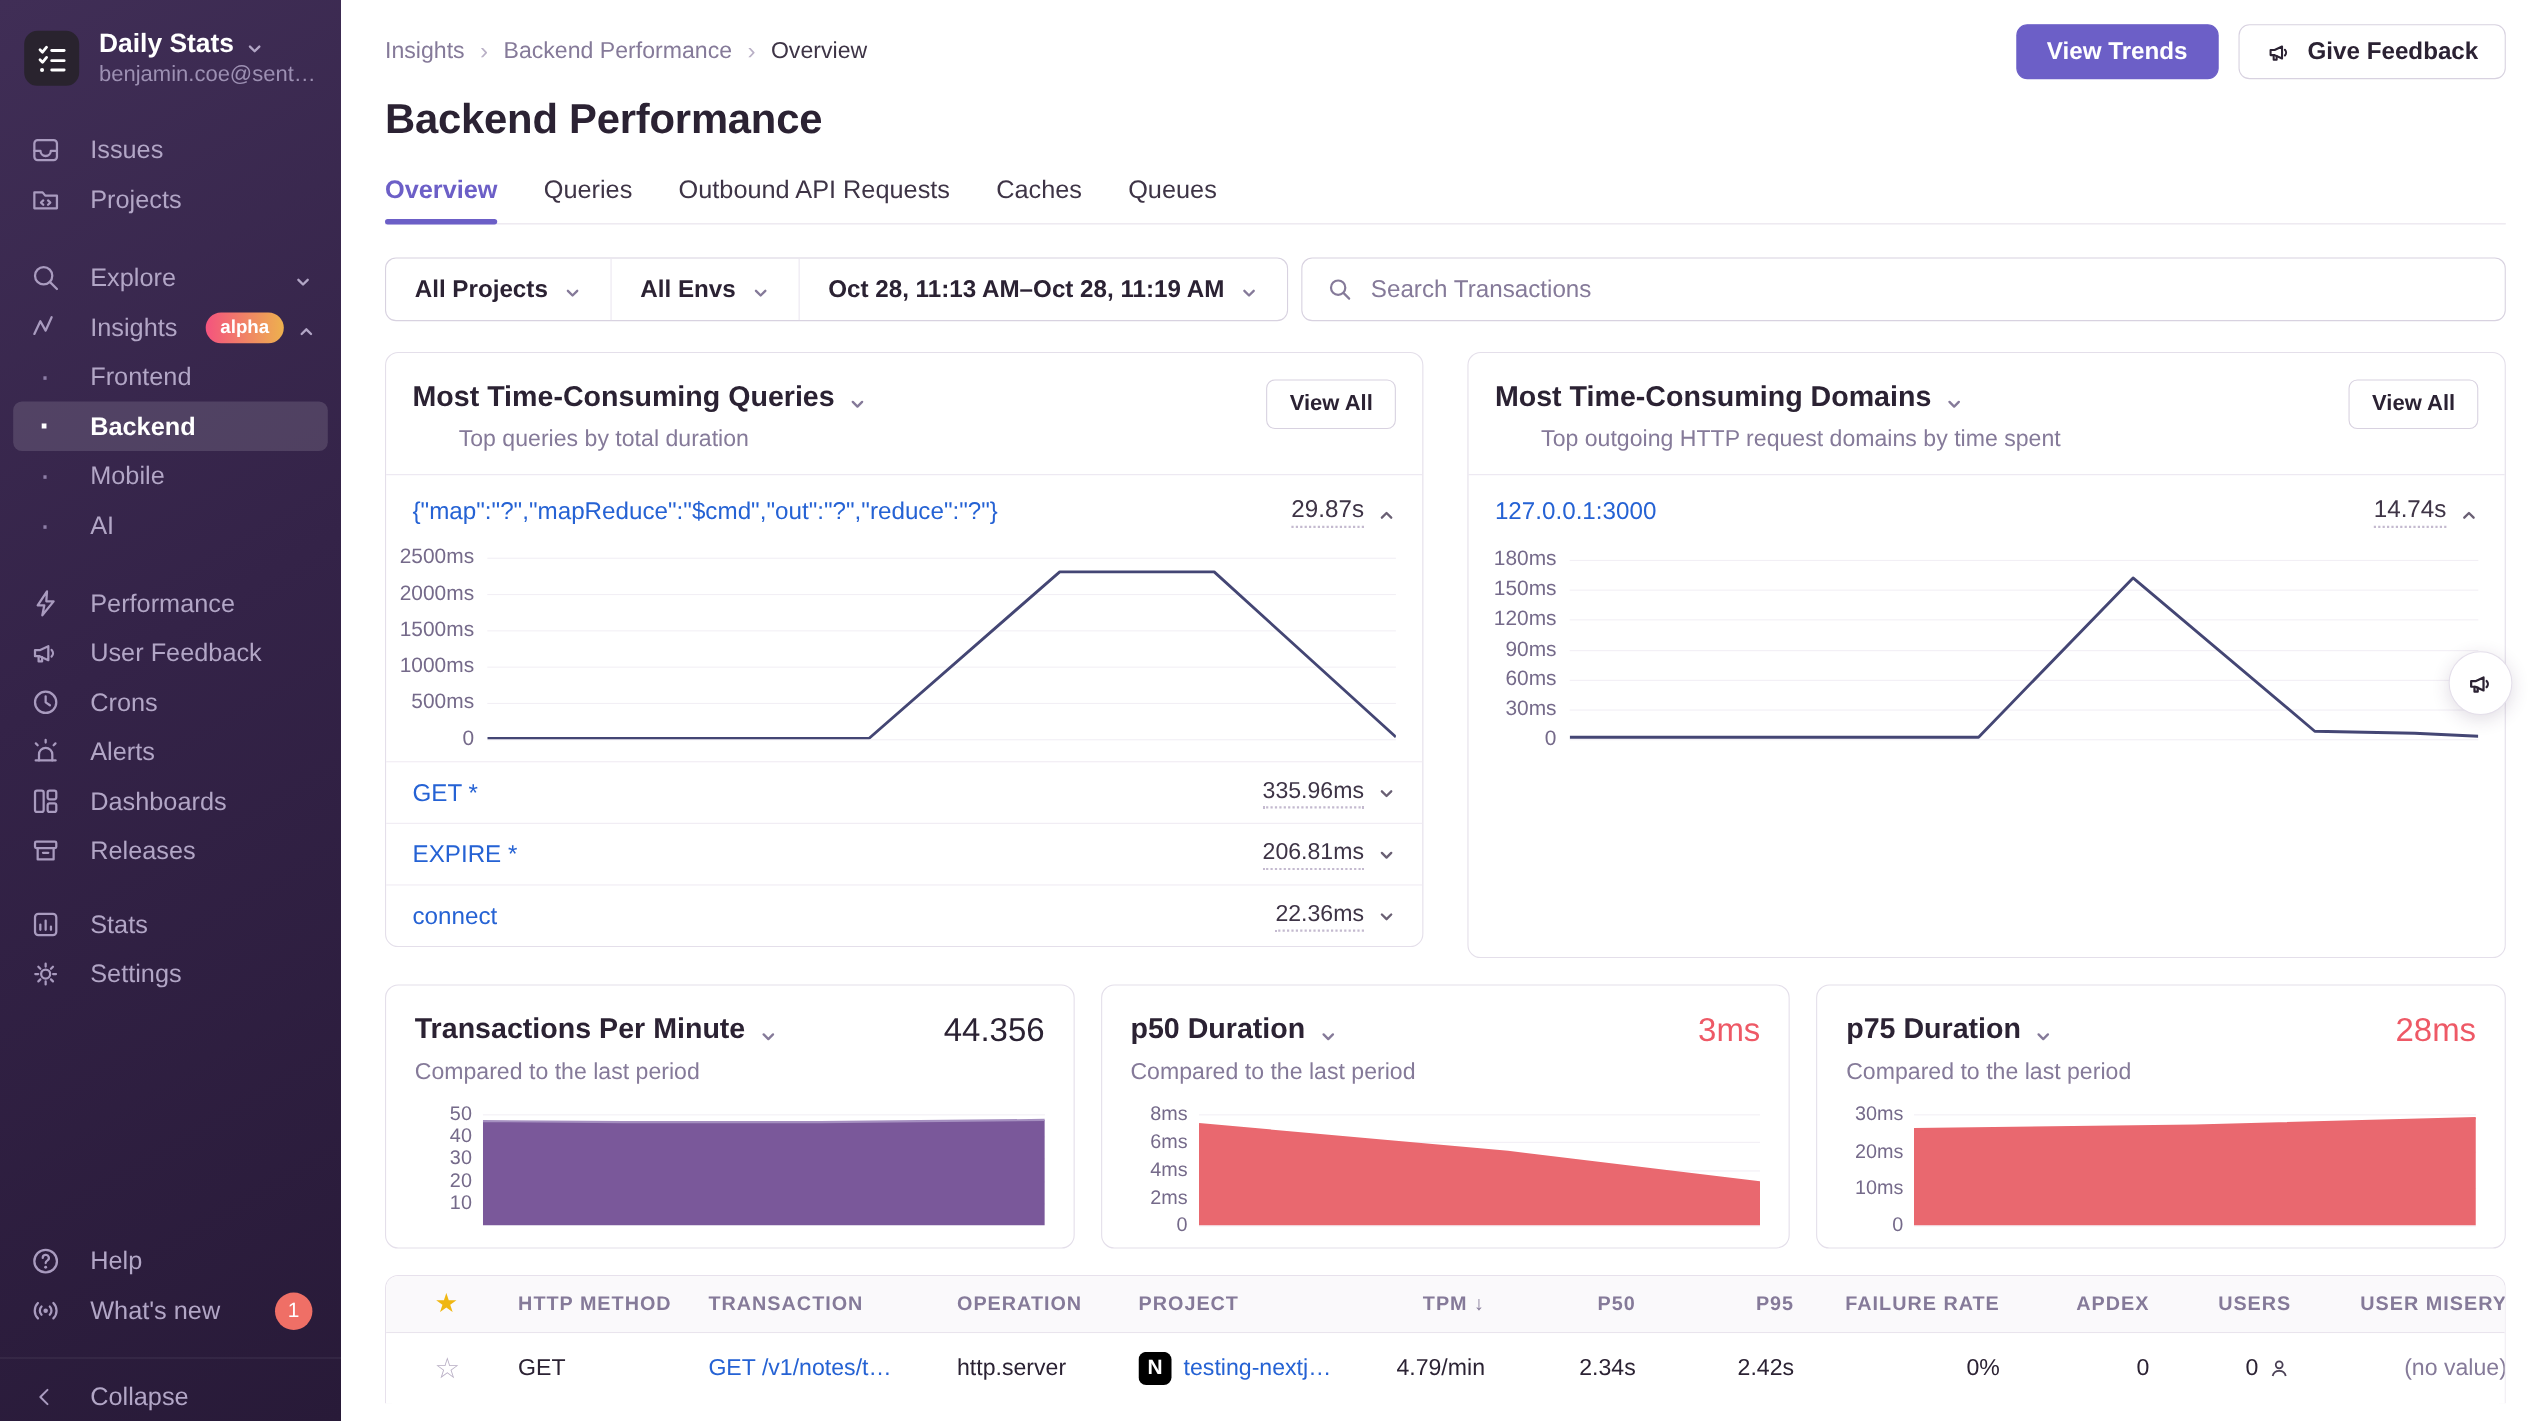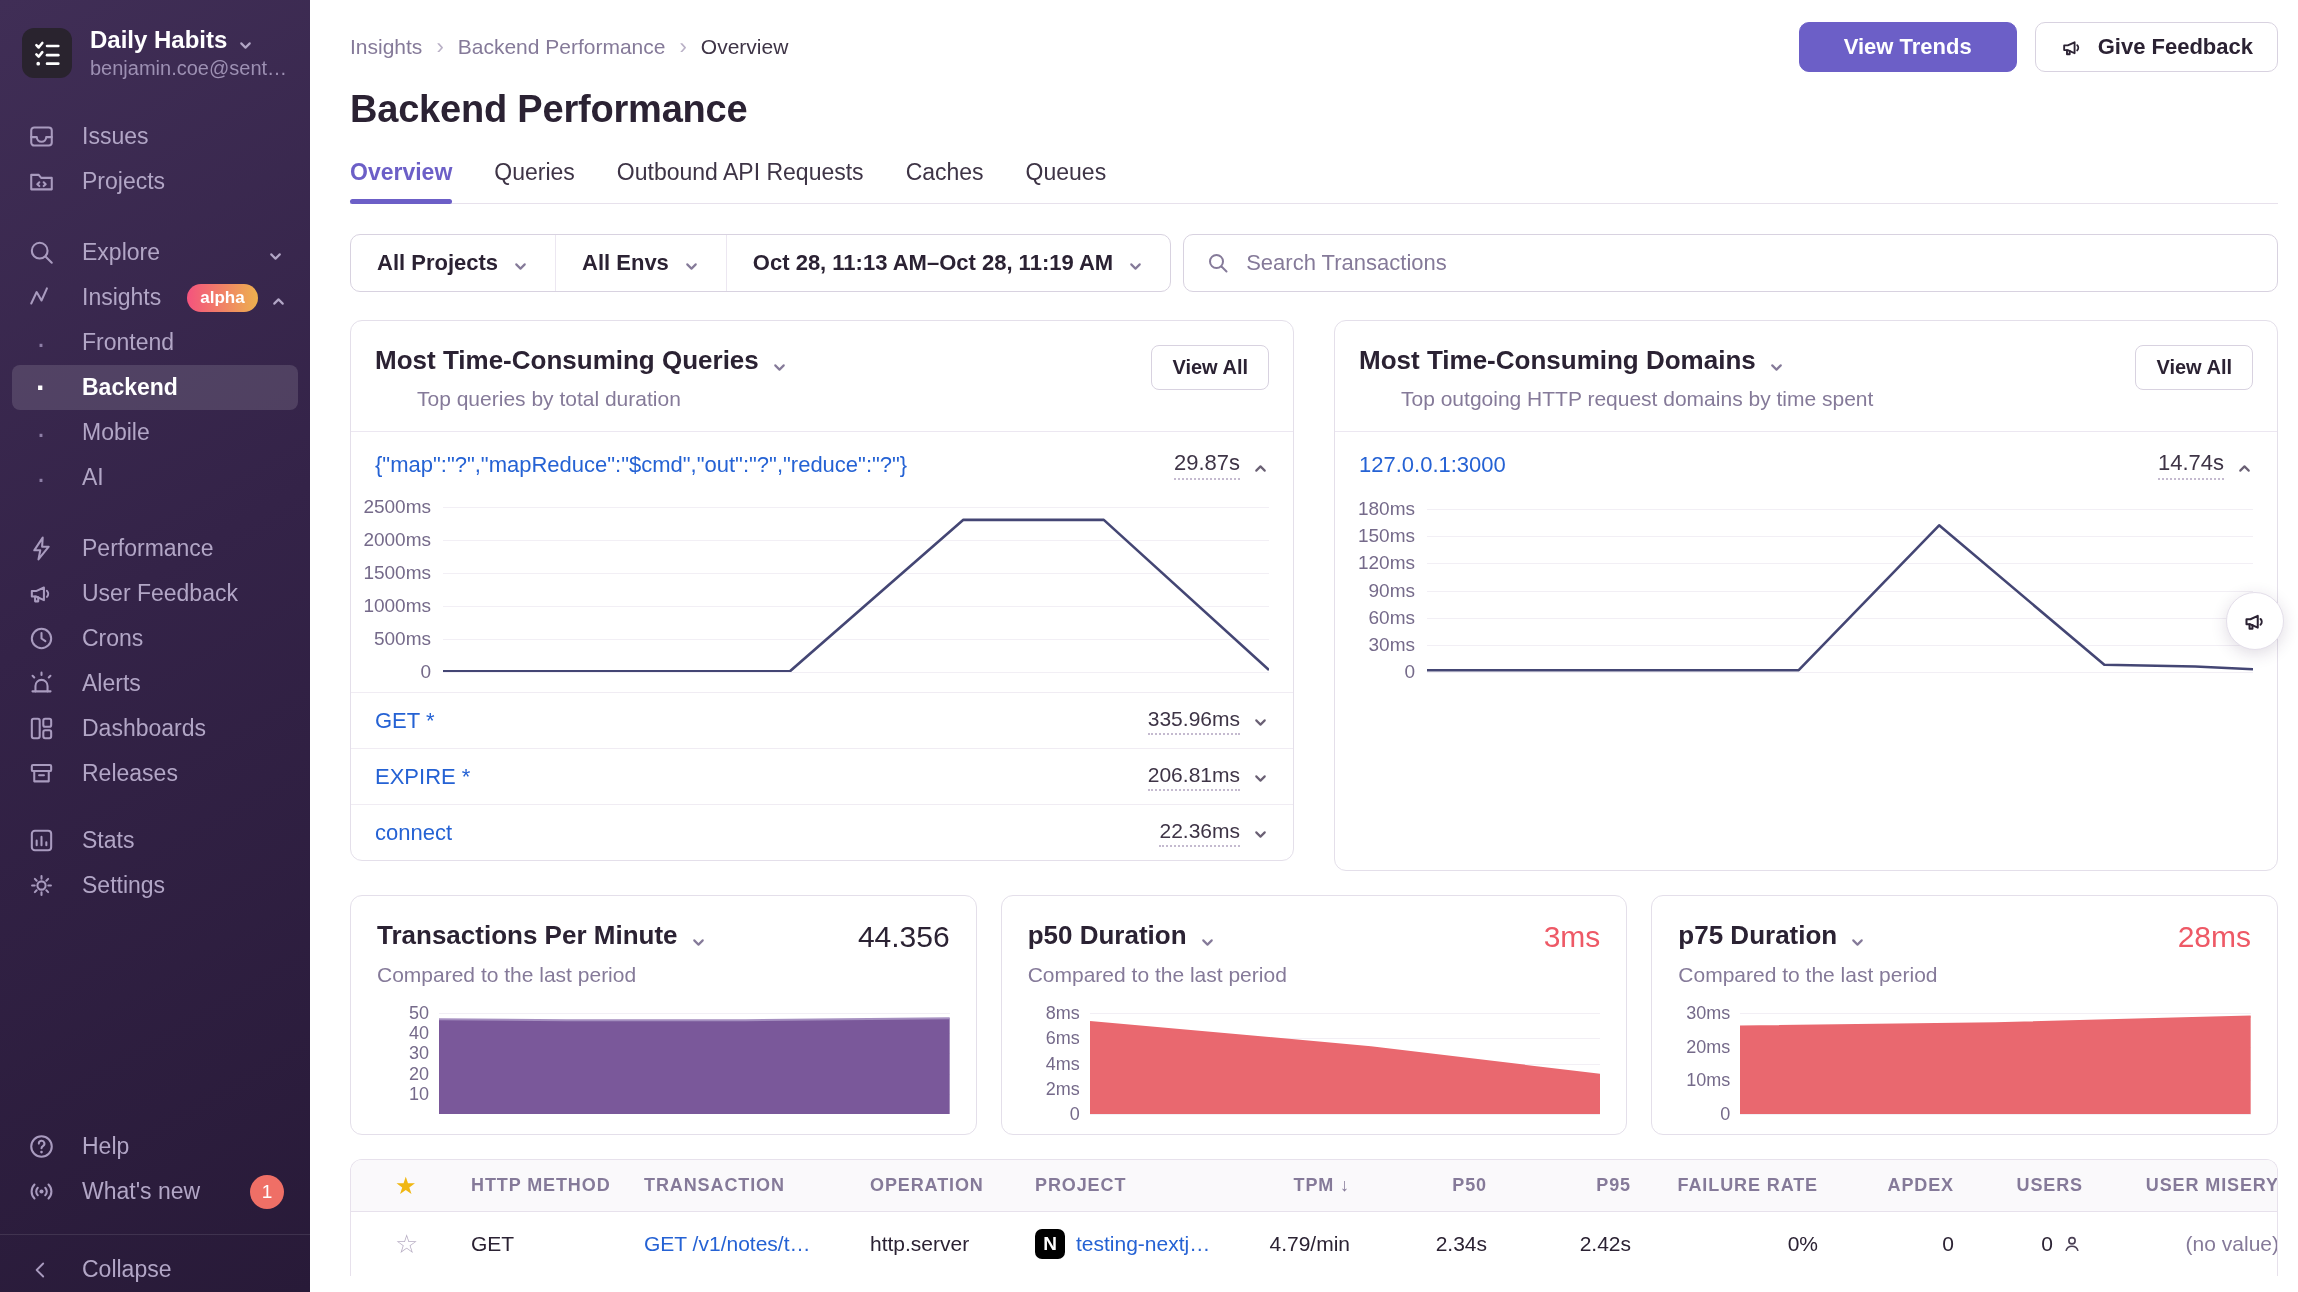--- a/index.html
+++ b/index.html
@@ -55,21 +55,21 @@
   .chev.up svg { transform: rotate(180deg); }
   
   .main { flex: 1; padding: 0 20px 0 40px; position: relative; min-width: 0; }
   .header-row { display: flex; justify-content: space-between; align-items: center; margin-top: 22px; }
   .crumbs { font-size: 21px; color: #857a99; display: flex; gap: 14px; align-items: center; }
   .crumb { cursor: pointer; }
   .crumb.current { color: #3e3446; }
   .crumb-sep { color: #b9b0c6; font-size: 22px; }
   .actions { display: flex; gap: 18px; }
   .btn-primary {
-    background: #6C5FC7; color: #fff; font-weight: 600; font-size: 22px; padding: 11px 44px;
+    background: #6C5FC7; color: #fff; font-weight: 600; font-size: 22px; padding: 11px 27px;
     border-radius: 10px; border: 1px solid #6C5FC7; cursor: pointer;
     font-family: inherit;
   }
   .btn-secondary {
     background: #fff; border: 1px solid #d8d2e0; border-radius: 10px; font-weight: 600; font-size: 22px;
     color: #2b2233; display: flex; gap: 13px; align-items: center; padding: 11px 24px; cursor: pointer;
     font-family: inherit;
   }
   .btn-secondary svg, .fab svg { stroke: #2b2233; fill: none; stroke-width: 1.8; stroke-linecap: round; stroke-linejoin: round; }
   .page-title { font-size: 38px; font-weight: 700; color: #2b2233; margin-top: 16px; letter-spacing: -0.2px; }
@@ -157,21 +157,21 @@
         <path d="M4.5 6.5l1.6 1.6 2.6-3.2" stroke="#fff" stroke-width="1.8" fill="none" stroke-linecap="round" stroke-linejoin="round"></path>
         <path d="M12 7h8" stroke="#fff" stroke-width="1.8" stroke-linecap="round"></path>
         <path d="M4.5 13l1.6 1.6 2.6-3.2" stroke="#fff" stroke-width="1.8" fill="none" stroke-linecap="round" stroke-linejoin="round"></path>
         <path d="M12 13.5h8" stroke="#fff" stroke-width="1.8" stroke-linecap="round"></path>
         <circle cx="5.8" cy="19.5" r="1.3" fill="#fff"></circle>
         <path d="M12 19.5h8" stroke="#fff" stroke-width="1.8" stroke-linecap="round"></path>
       </svg>
     </div>
     <div class="org-meta">
       <div class="org-name">
-        <span>Daily Habits</span>
+        <span>Daily Stats</span>
         <span class="chev" style="color:#b2a6c6">
           <svg viewBox="0 0 16 16" width="17" height="17">
               <path d="M4 6l4 4 4-4"></path>
             </svg>
         </span>
       </div>
       <div class="org-email">benjamin.coe@sent…</div>
     </div>
   </div>
 

